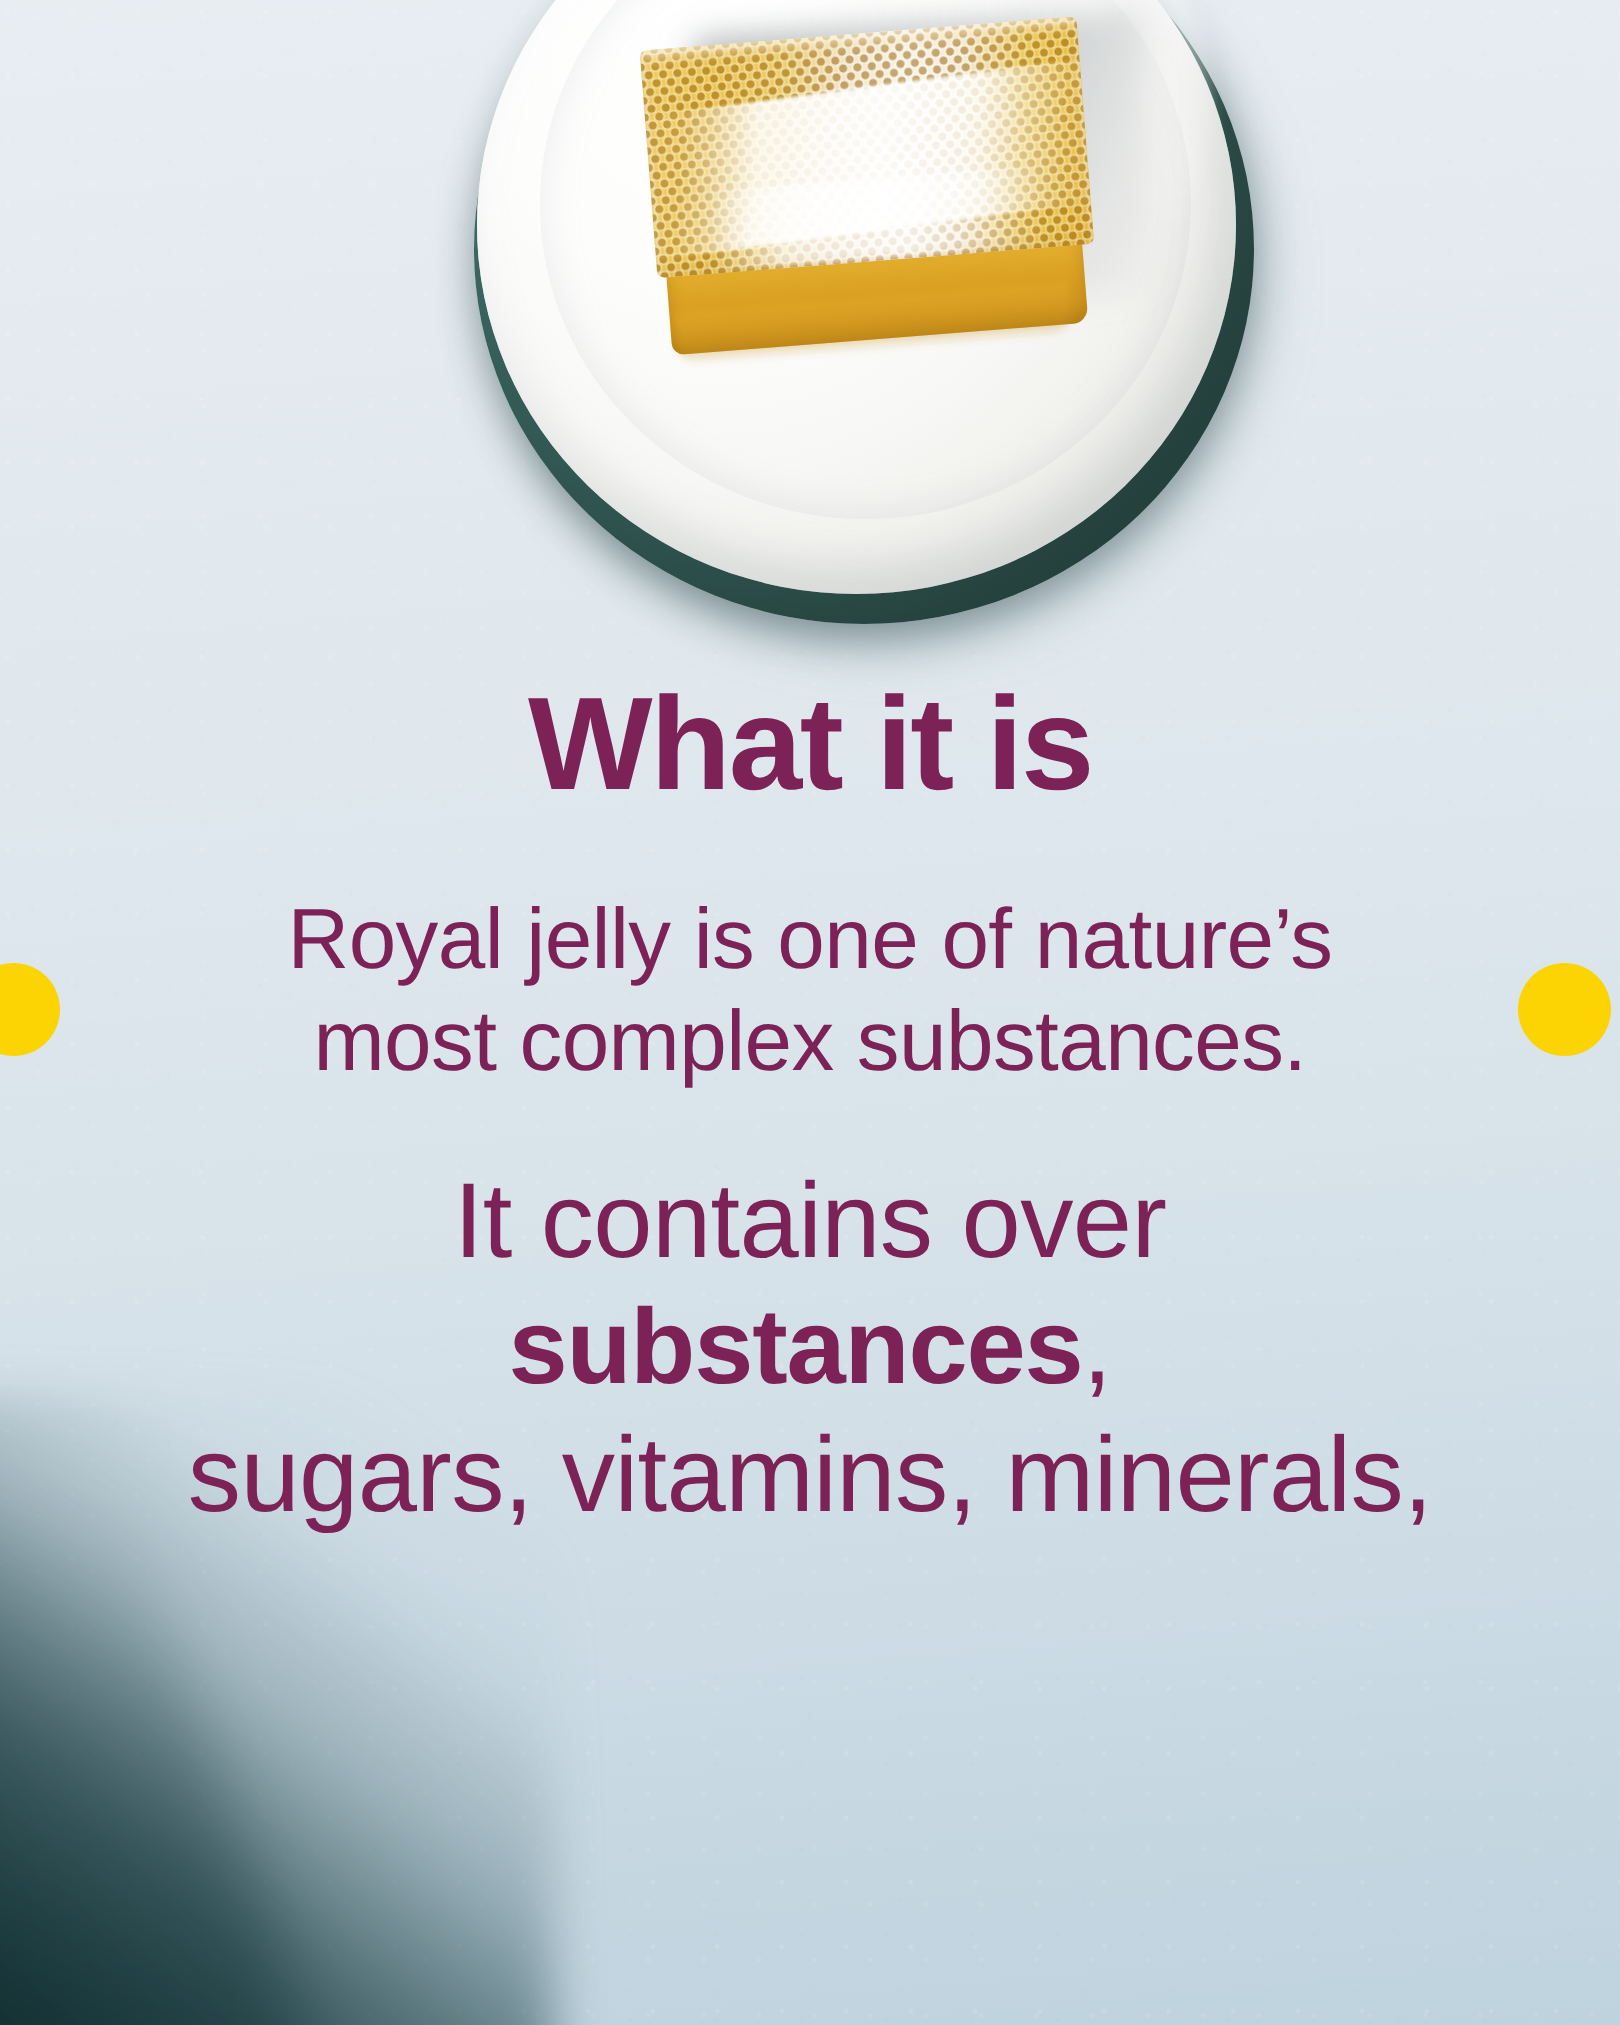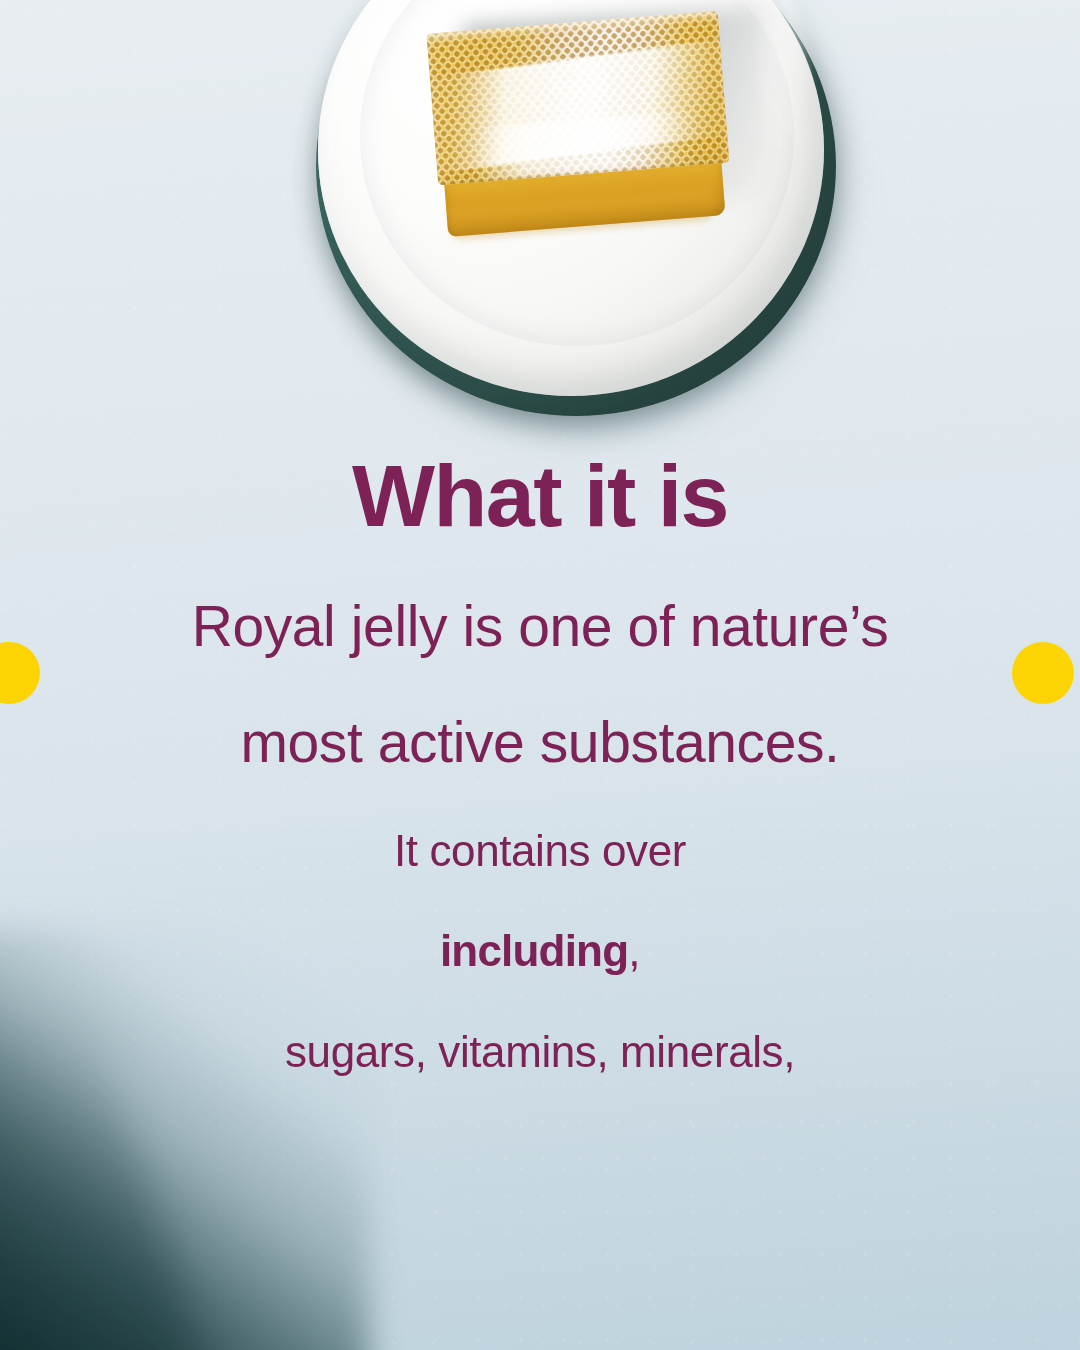--- a/index.html
+++ b/index.html
@@ -252,28 +252,28 @@
   #lead{
     margin-top:52px;
     font-size:57px;
     font-weight:400;
     line-height:1.20;
     letter-spacing:-0.4px;
     color:#7d2257;
   }
   #body{
     margin-top:44px;
-    font-size:44px;
+    font-size:71px;
     font-weight:400;
     line-height:1.19;
     letter-spacing:-0.4px;
     color:#7d2257;
   }
   #body .hl{ font-weight:700; letter-spacing:-0.8px; }
-  .ln{ display:block;margin-top:48px; }
+  .ln{ display:block; }
 </style>
 </head>
 <body>
 
 <div id="stage">
 
   <div id="grain"></div>
 
   <div id="corner-shadow2"></div>
   <div id="corner-shadow"></div>
@@ -302,23 +302,23 @@
 
   <div class="dot" id="dot-left"></div>
   <div class="dot" id="dot-right"></div>
 
   <div id="content">
 
     <h1 id="headline">What it is</h1>
 
     <p id="lead">
       <span class="ln">Royal jelly is one of nature’s</span>
-      <span class="ln">most active substances.</span>
+      <span class="ln">most complex substances.</span>
     </p>
 
     <p id="body">
       <span class="ln">It contains over</span>
-      <span class="ln"><span class="hl">including</span><span>,</span></span>
+      <span class="ln"><span class="hl">substances</span><span>,</span></span>
       <span class="ln">sugars, vitamins, minerals,</span>
     </p>
 
   </div>
 </div>
 
 </body></html>

